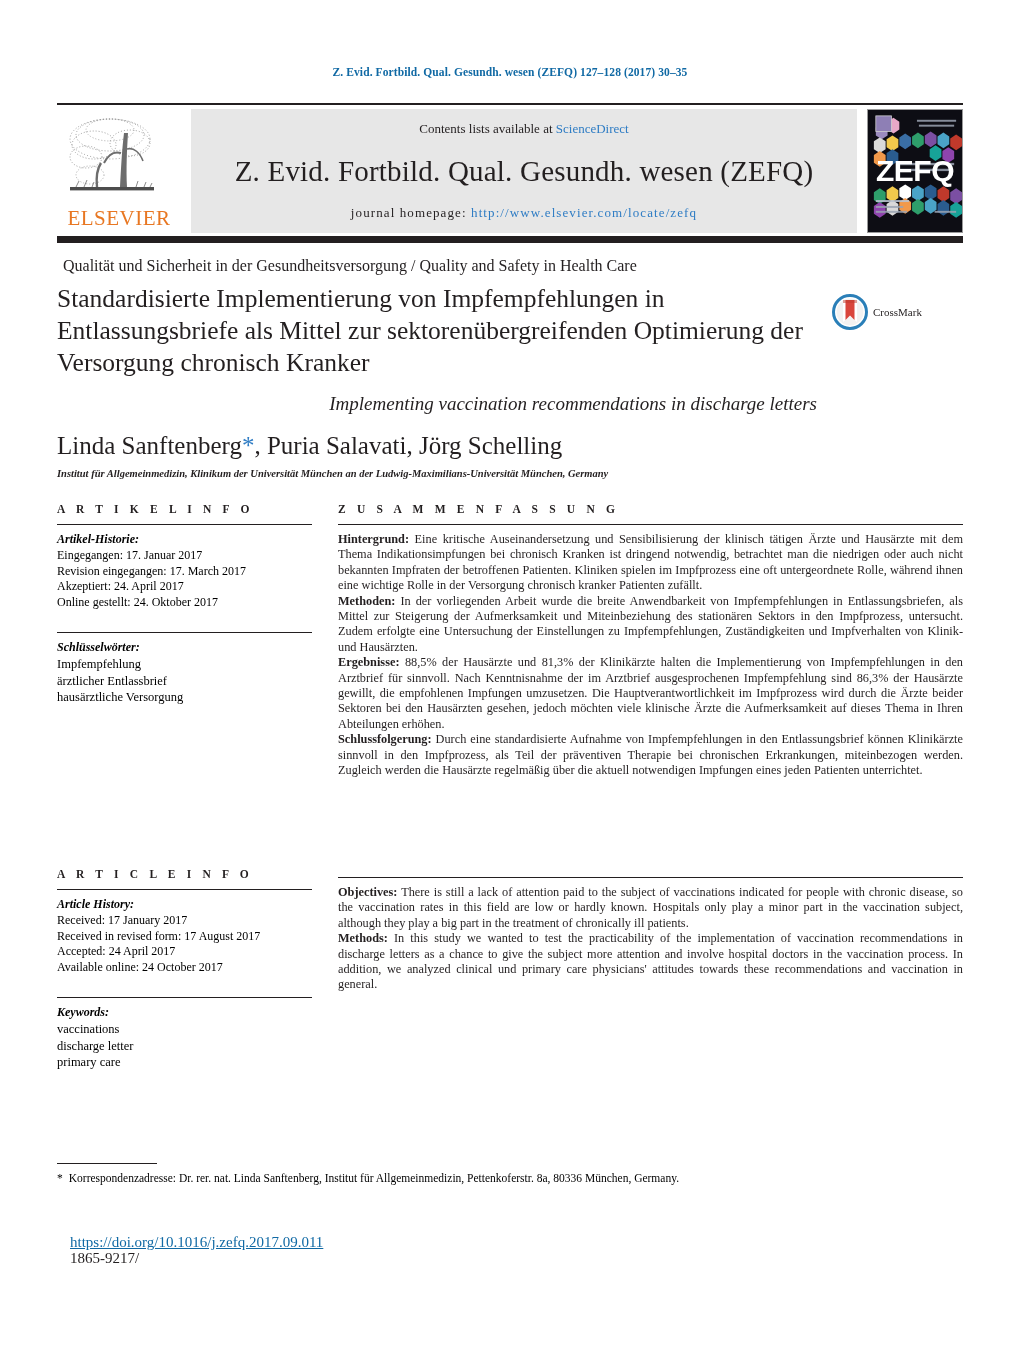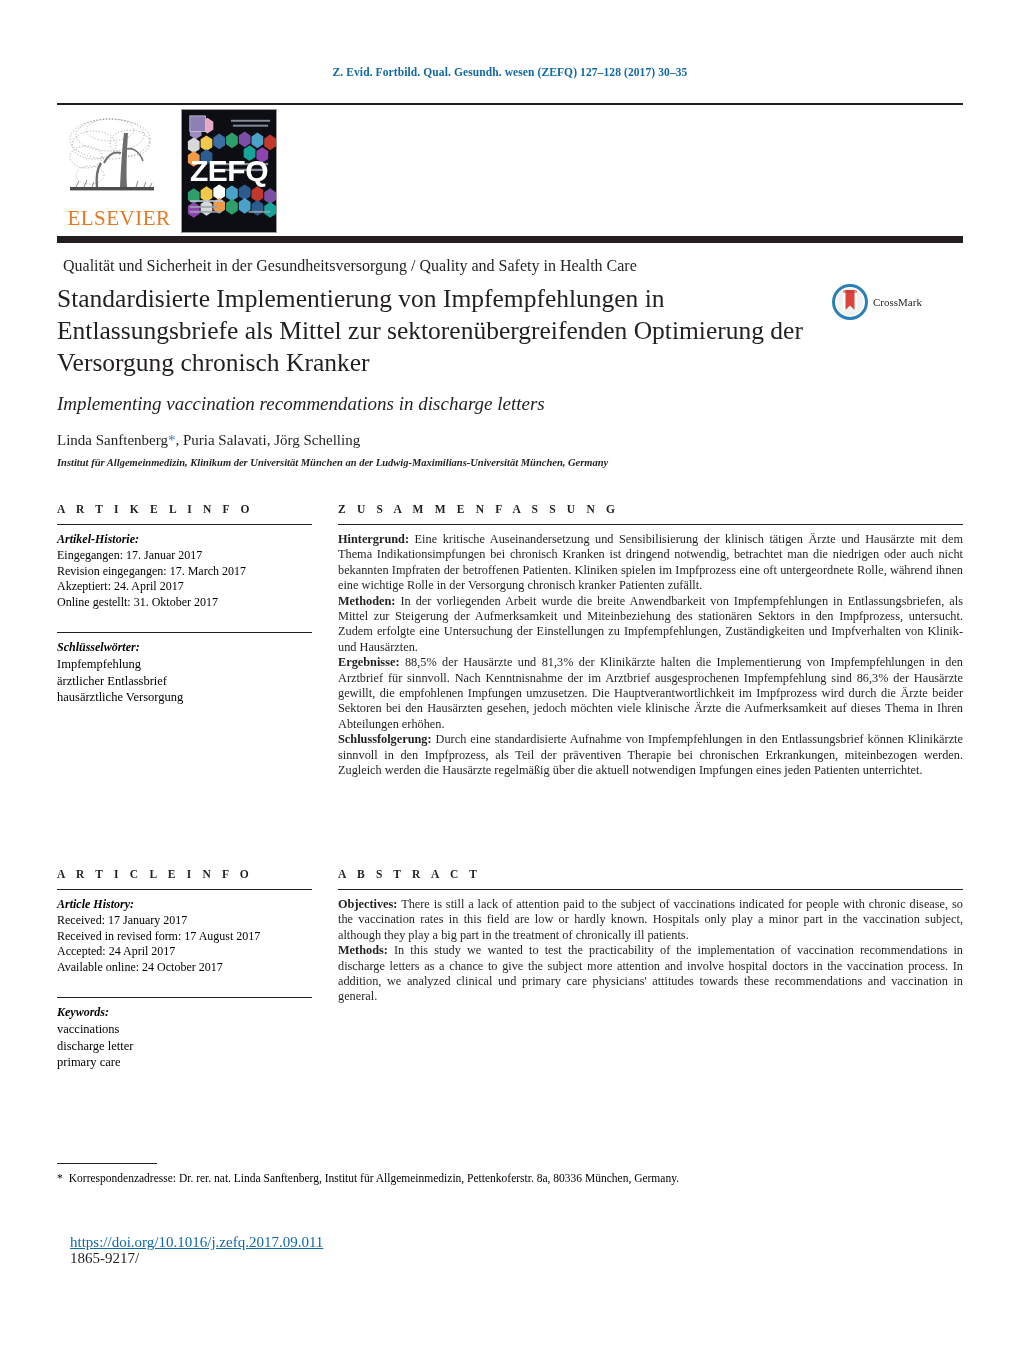--- a/index.html
+++ b/index.html
@@ -156,39 +156,40 @@
     font-weight: 400;
     margin: 0;
     color: #231f20;
   }
   .article-subtitle {
     font-size: 19px;
     font-style: italic;
     margin: 14px 0 0 0;
     font-weight: 400;
     color: #231f20;
+    text-align: right;
   }
   .authors {
-    font-size: 15px;
+    font-size: 25px;
     margin: 17px 0 0 0;
     color: #231f20;
   }
   .authors .star { color: #2e7cc4; }
   .affiliation {
     font-size: 10.5px;
     font-style: italic;
     font-weight: bold;
     margin: 8px 0 0 0;
     color: #231f20;
   }
 
   
   .crossmark {
     position: absolute;
-    top: 284px;
+    top: 294px;
     left: 832px;
     display: flex;
     align-items: center;
     gap: 5px;
   }
   .crossmark-label {
     font-size: 11px;
     color: #231f20;
   }
 
@@ -310,20 +311,29 @@
               <path d="M20 74 L23 67"></path>
               <path d="M28 74 L30 69"></path>
             <path d="M72 74 L74 68"></path>
               <path d="M80 74 L82 69"></path>
               <path d="M86 74 L88 70"></path>
           </g>
         </svg>
         <div class="elsevier-word">ELSEVIER</div>
       </div>
 
+      <div class="journal-band">
+        <div class="contents-line">
+          <span>Contents lists available at </span><span class="sd">ScienceDirect</span>
+        </div>
+        <div class="journal-title">Z. Evid. Fortbild. Qual. Gesundh. wesen (ZEFQ)</div>
+        <div class="homepage-line">
+          <span>journal homepage: </span><span class="url">http://www.elsevier.com/locate/zefq</span>
+        </div>
+      </div>
 
       <div class="cover-thumb">
         <svg class="hexgrid" viewBox="0 0 96 124" preserveAspectRatio="none">
           <rect width="96" height="124" fill="#0d0d14"></rect>
           <g>
             <polygon points="8,18 14,14 20,18 20,26 14,30 8,26" fill="#9b8bbf"></polygon>
             <polygon points="20,12 26,8 32,12 32,20 26,24 20,20" fill="#e8a8c8"></polygon>
             <polygon points="6,32 12,28 18,32 18,40 12,44 6,40" fill="#d9d9d9"></polygon>
             <polygon points="19,30 25,26 31,30 31,38 25,42 19,38" fill="#f2c94c"></polygon>
             <polygon points="32,28 38,24 44,28 44,36 38,40 32,36" fill="#3a6ea5"></polygon>
@@ -392,21 +402,21 @@
     <span class="crossmark-label">CrossMark</span>
   </div>
 
   <div class="col-left" style="top:503px;">
     <div class="info-head">A R T I K E L   I N F O</div>
     <div class="rule-thin"></div>
     <p class="hist-label">Artikel-Historie:</p>
     <p class="hist-line">Eingegangen: 17. Januar 2017</p>
     <p class="hist-line">Revision eingegangen: 17. March 2017</p>
     <p class="hist-line">Akzeptiert: 24. April 2017</p>
-    <p class="hist-line">Online gestellt: 31. Oktober 2017</p>
+    <p class="hist-line">Online gestellt: 24. Oktober 2017</p>
     <div class="rule-thin" style="margin-top:22px;"></div>
     <p class="kw-label">Schlüsselwörter:</p>
     <p class="kw-line">Impfempfehlung</p>
     <p class="kw-line">ärztlicher Entlassbrief</p>
     <p class="kw-line">hausärztliche Versorgung</p>
   </div>
 
   <div class="col-right" style="top:503px;">
     <div class="abstract-head">Z U S A M M E N F A S S U N G</div>
     <div class="rule-thick"></div>
@@ -425,21 +435,20 @@
     <p class="hist-line">Accepted: 24 April 2017</p>
     <p class="hist-line">Available online: 24 October 2017</p>
     <div class="rule-thin" style="margin-top:22px;"></div>
     <p class="kw-label">Keywords:</p>
     <p class="kw-line">vaccinations</p>
     <p class="kw-line">discharge letter</p>
     <p class="kw-line">primary care</p>
   </div>
 
   <div class="col-right" style="top:868px;">
-    <div class="abstract-head">A B S T R A C T</div>
     <div class="rule-thick"></div>
     <p class="abs-para"><b>Objectives:</b><span> There is still a lack of attention paid to the subject of vaccinations indicated for people with chronic disease, so the vaccination rates in this field are low or hardly known. Hospitals only play a minor part in the vaccination subject, although they play a big part in the treatment of chronically ill patients.</span></p>
     <p class="abs-para"><b>Methods:</b><span> In this study we wanted to test the practicability of the implementation of vaccination recommendations in discharge letters as a chance to give the subject more attention and involve hospital doctors in the vaccination process. In addition, we analyzed clinical und primary care physicians' attitudes towards these recommendations and vaccination in general.</span></p>
   </div>
 
   <div class="footnote-rule"></div>
   <div class="footnote">
     <span class="star">*</span><span>Korrespondenzadresse: Dr. rer. nat. Linda Sanftenberg, Institut für Allgemeinmedizin, Pettenkoferstr. 8a, 80336 München, Germany.</span>
   </div>
 

